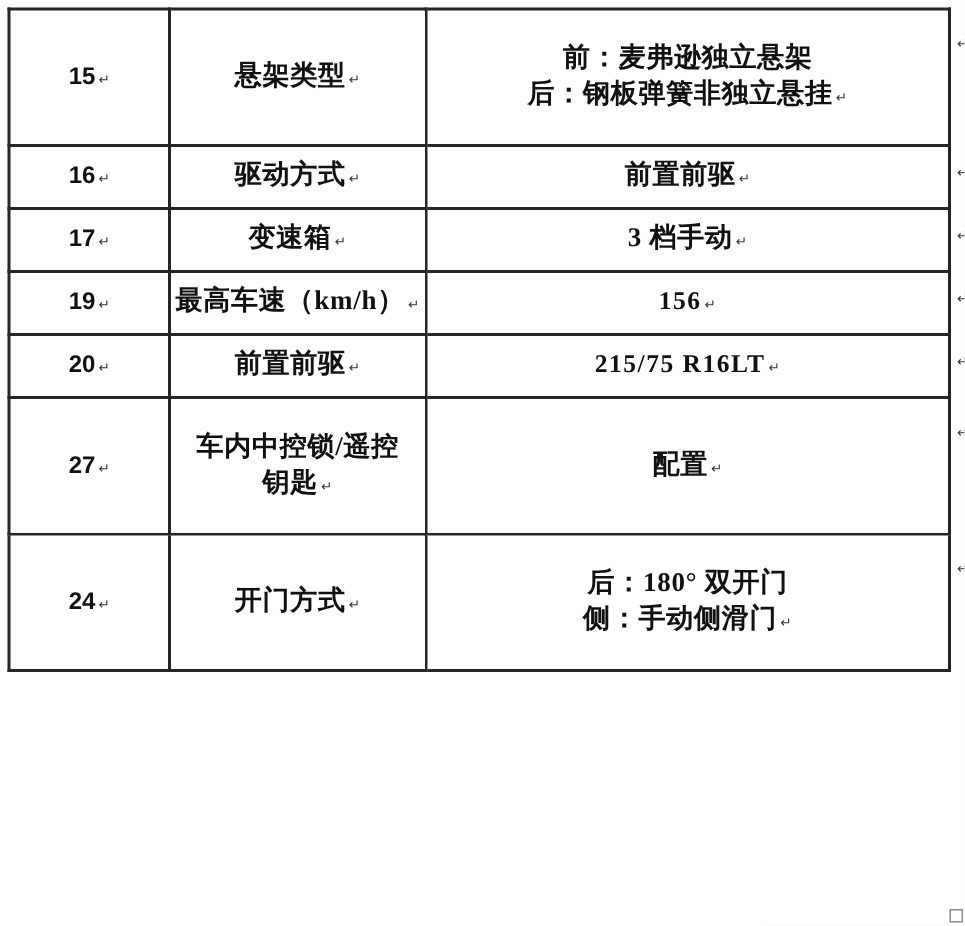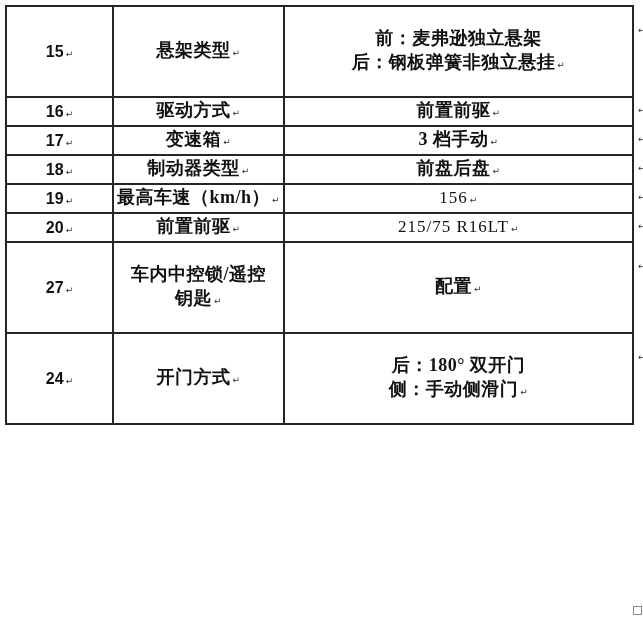--- a/index.html
+++ b/index.html
@@ -20,35 +20,35 @@
   }
   table.spec td {
     border: 2px solid #262626;
     text-align: center;
     vertical-align: middle;
     padding: 0;
     position: relative;
     overflow: visible;
     background: #ffffff;
   }
-  tr.row { height: 29px; }
+  tr.row { height: 42px; }
   tr.row.tall { height: 91px; }
   .c-no {
     font-family: "Liberation Sans", "DejaVu Sans", sans-serif;
     font-weight: 700; font-size: 16px;
   }
   .c-name, .c-val {
     font-weight: 700; font-size: 18px;
     letter-spacing: 0.5px;
   }
   .line { line-height: 24px; }
   .tall .lines { display: flex; flex-direction: column; justify-content: space-evenly; height: 100%; }
   .tall .line { line-height: 24px; }
   .latin {
-    font-weight: 400;
+    font-weight: 700;
     font-family: "Liberation Serif", "DejaVu Serif", serif;
     font-size: 17px; letter-spacing: 1px; text-align: center;
   }
   .pmark {
     font-size: 9px; color: #333333;
     margin-left: 2px; vertical-align: baseline;
     font-family: "DejaVu Sans", sans-serif;
     font-weight: 400;
   }
   .rowmark {
@@ -114,34 +114,20 @@
             </div>
           </td>
           <td class="c-val">
             <div class="lines">
               <div class="line"><span>3 档手动</span><span class="pmark">↵</span></div>
             </div>
             <span class="rowmark">↵</span>
           </td>
         </tr>
         <tr class="row">
-          <td class="c-no"><span>18</span><span class="pmark">↵</span></td>
-          <td class="c-name">
-            <div class="lines">
-              <div class="line"><span>制动器类型</span><span class="pmark">↵</span></div>
-            </div>
-          </td>
-          <td class="c-val">
-            <div class="lines">
-              <div class="line"><span>前盘后盘</span><span class="pmark">↵</span></div>
-            </div>
-            <span class="rowmark">↵</span>
-          </td>
-        </tr>
-        <tr class="row">
           <td class="c-no"><span>19</span><span class="pmark">↵</span></td>
           <td class="c-name">
             <div class="lines">
               <div class="line"><span>最高车速（km/h）</span><span class="pmark">↵</span></div>
             </div>
           </td>
           <td class="c-val">
             <div class="lines">
               <div class="line"><span class="latin">156</span><span class="pmark">↵</span></div>
             </div>

